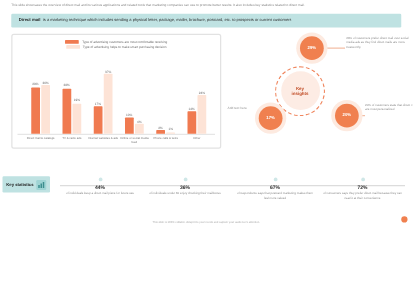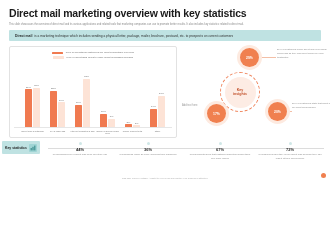--- a/index.html
+++ b/index.html
@@ -140,21 +140,20 @@
   .corner-dot {
     position:absolute; right:4px; top:173px; width:5px; height:5px;
     border-radius:50%; background:#f0804f;
   }
 </style>
 </head>
 <body>
 
 <div class="slide">
 
-  <div class="title">Direct mail marketing overview with key statistics</div>
   <div class="subtitle">This slide showcases the overview of direct mail and its various applications and related tools that marketing companies can use to promote better results. It also includes key statistics related to direct mail.</div>
 
   <div class="def-banner">
     <span class="lead">Direct mail</span>
     <span class="body">is a marketing technique which includes  sending a physical letter, package, mailer, brochure, postcard, etc. to prospects or current customers</span>
   </div>
 
   <div class="main">
 
     <div class="chart-card">

